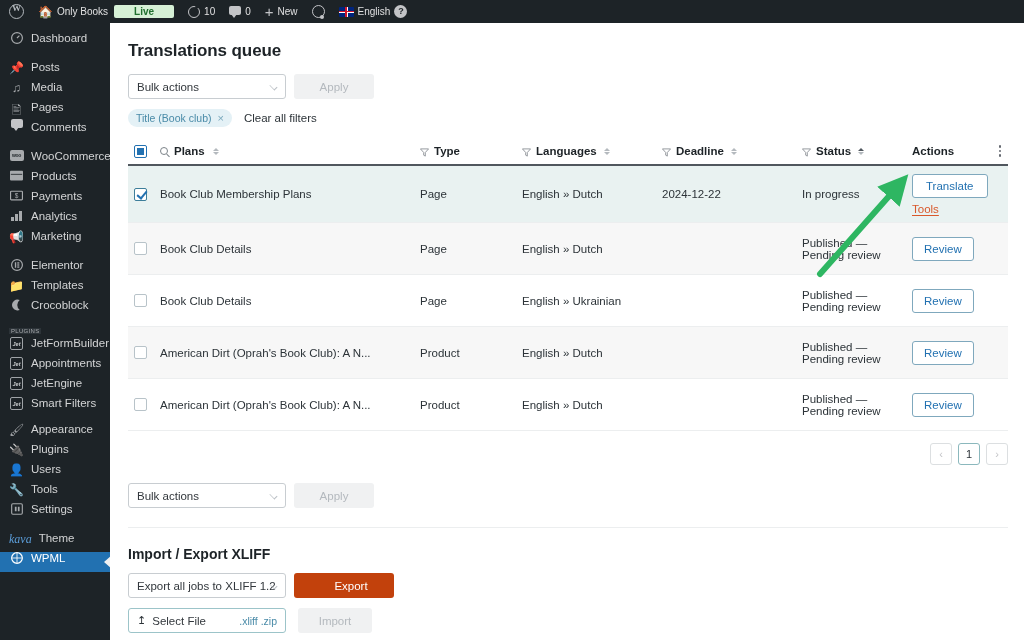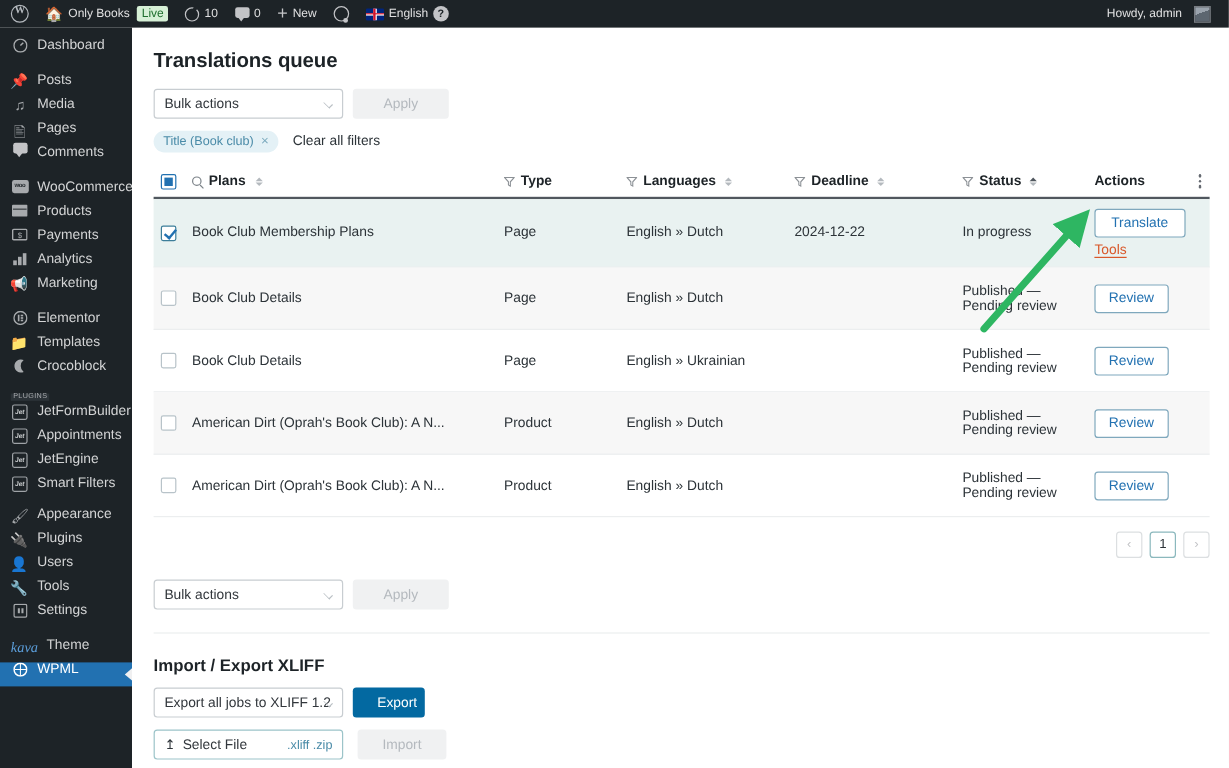--- a/index.html
+++ b/index.html
@@ -32,22 +32,22 @@
   }
   .wp-mark::before {
     content: "W"; position: absolute; left: 0; top: -2px;
     width: 100%; text-align: center;
     font-size: 9px; font-family: "Liberation Serif", serif;
     color: #b4b9be; font-weight: bold;
   }
   .home-ico { font-size: 12px; color: #c3c4c7; }
   .live-badge {
     background: #d6f0d6; color: #1f6f2e;
-    font-size: 10px; font-weight: normal;
-    padding: 1px 4px; border-radius: 2px; margin-left: 2px;
+    font-size: 10px; font-weight: bold;
+    padding: 1px 20px; border-radius: 2px; margin-left: 2px;
   }
   .circ-ico {
     width: 12px; height: 12px; border-radius: 50%;
     border: 1.6px solid #c3c4c7; position: relative;
   }
   .circ-ico::after {
     content: ""; position: absolute; top: -2px; right: -1px;
     width: 5px; height: 3px; background: #1d2327;
     transform: rotate(-40deg);
   }
@@ -299,22 +299,22 @@
   }
   .pg.active { border-color: #8bb8bd; color: #2c3338; }
 
   .hr { height: 1px; background: #eceeef; margin: 19px 16px 0 18px; }
   .sec-title {
     font-size: 14px; font-weight: bold; color: #1d2327;
     padding: 18px 0 0 18px;
   }
   .exportbar { display: flex; align-items: center; gap: 8px; padding: 11px 0 0 18px; }
   .btn-primary {
-    width: 60px; height: 25px; border: none; border-radius: 3px;
-    background: #0369a1; color: #fff; font-size: 11.5px;
+    width: 100px; height: 25px; border: none; border-radius: 3px;
+    background: #c2410c; color: #fff; font-size: 11.5px;
     font-family: inherit;
     display: flex; align-items: center; justify-content: center; padding-left: 14px;
   }
   .filebar { display: flex; align-items: center; gap: 8px; padding: 10px 0 0 18px; }
   .filebox {
     width: 158px; height: 25px;
     border: 1px solid #9cc4c9; border-radius: 3px;
     background: #fff; display: flex; align-items: center;
     padding: 0 8px; font-size: 11.5px; color: #32373c; gap: 6px;
   }
@@ -351,26 +351,20 @@
   <div class="ab-item">
     <span class="q-ico"></span>
   </div>
   <div class="ab-item">
     <span class="flag-uk">
       <span class="flag-cross"></span>
         <span class="flag-cross2"></span>
     </span>
     <span class="lbl">English</span>
     <span class="help-ico">?</span>
-  </div>
-  <div class="ab-right">
-    <div class="ab-item">
-      <span class="lbl">Howdy, admin</span>
-      <span class="avatar-sq"></span>
-    </div>
   </div>
 </div>
 
 <div class="sidebar">
   <div class="menu-gap"></div>
 
   <div class="menu-item">
     <span class="mi-ico">
       <svg width="12" height="12" viewBox="0 0 20 20" fill="#a7aaad">
           <circle cx="10" cy="10" r="9" fill="none" stroke="#a7aaad" stroke-width="2"></circle>

